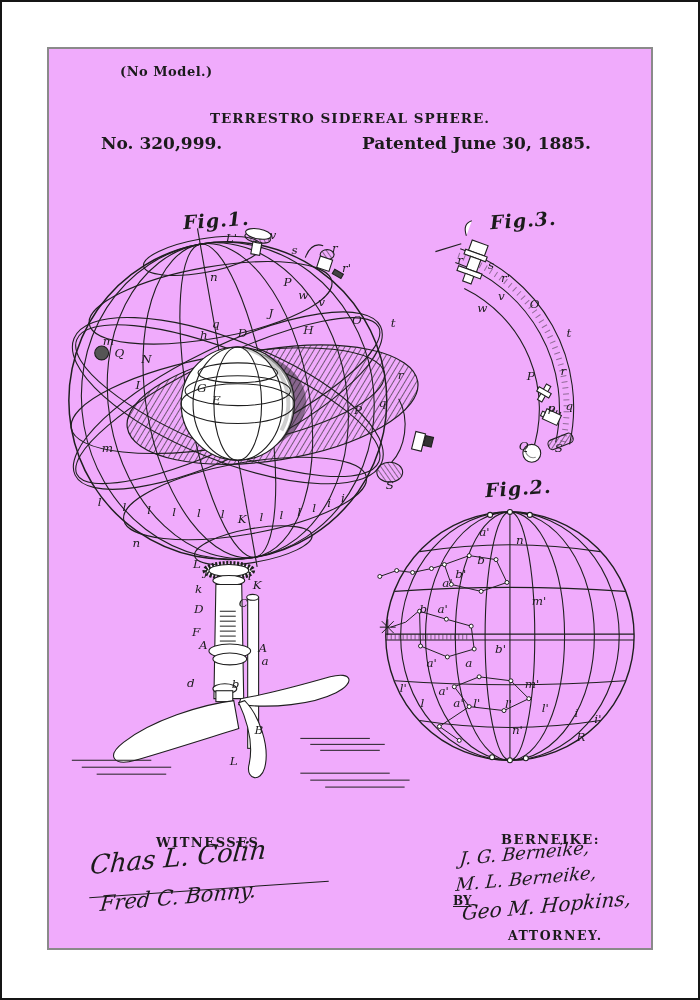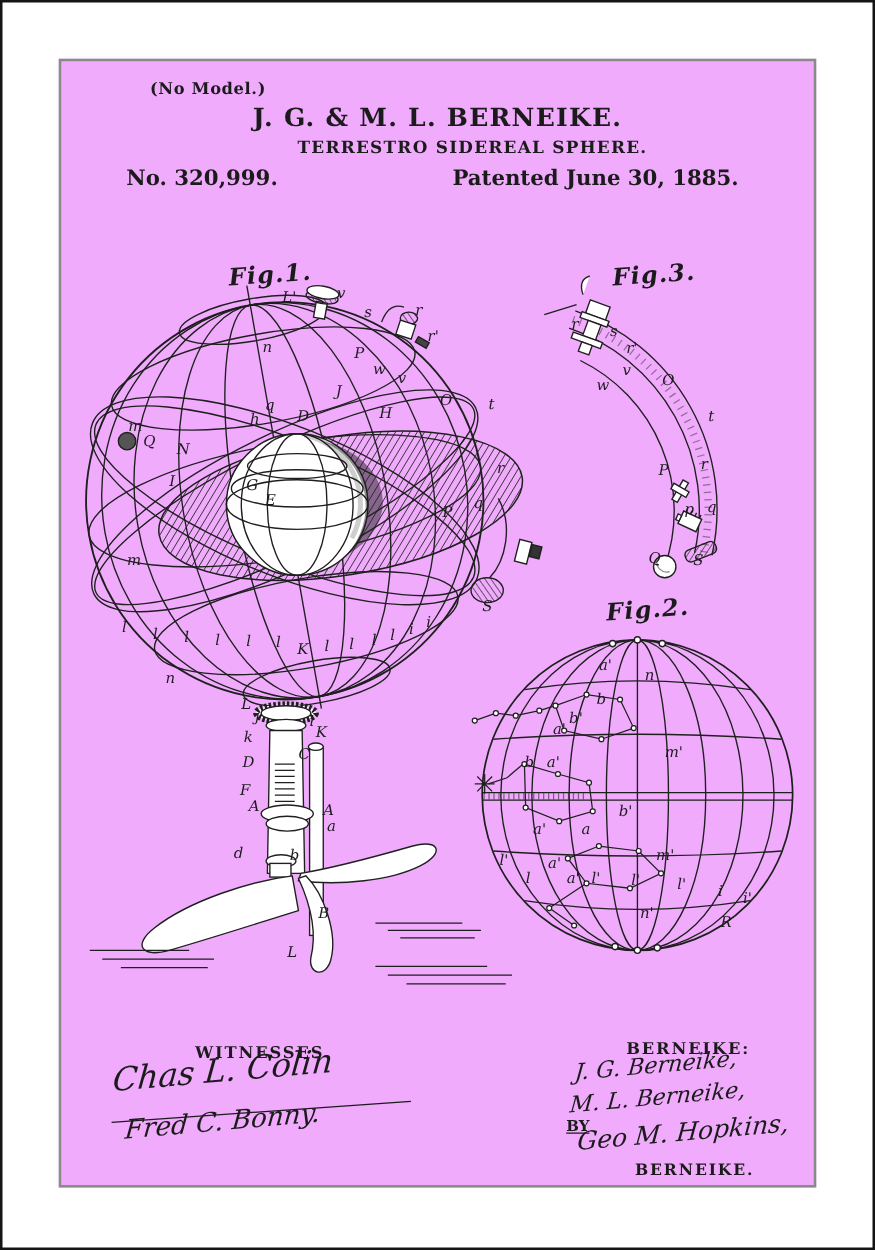--- a/index.html
+++ b/index.html
@@ -28,22 +28,21 @@
   .attorney{font-size:12.5px;font-weight:bold;letter-spacing:1.5px;}
   svg{position:absolute;left:0;top:0;}
 </style>
 </head>
 <body>
 
 <div class="poster">
   <div class="frame">
 
     <div class="abs hdr-small" style="left:71px;top:15px;">(No Model.)</div>
-    <div class="abs hdr-name" style="left:0;top:33px;">J. G. &amp; M. L. BERNEIKE.</div>
-    <div class="abs hdr-title" style="left:0;top:61px;padding-left:28px;">TERRESTRO SIDEREAL SPHERE.</div>
+    <div class="abs hdr-title" style="left:0;top:61px;">TERRESTRO SIDEREAL SPHERE.</div>
     <div class="abs hdr-num" style="left:52px;top:84px;">No. 320,999.</div>
     <div class="abs hdr-num" style="right:60px;top:84px;">Patented June 30, 1885.</div>
 
     <div class="abs figtitle" style="left:134px;top:160px;">Fig.1.</div>
     <div class="abs figtitle" style="left:441px;top:160px;">Fig.3.</div>
     <div class="abs figtitle" style="left:436px;top:428px;">Fig.2.</div>
 
     <svg id="drawing" viewBox="47 47 606 903" width="602" height="899">
       <defs>
         <pattern id="hatchA" patternUnits="userSpaceOnUse" width="5" height="5" patternTransform="rotate(40)">
@@ -313,15 +312,15 @@
     <div class="abs heading" style="left:107px;top:786px;">WITNESSES</div>
     <div class="abs sig sig-big" style="left:40px;top:801px;">Chas L. Colin</div>
     <div class="abs flourish" style="left:40px;top:840px;width:240px;"></div>
     <div class="abs sig sig-med" style="left:50px;top:843px;">Fred C. Bonny.</div>
 
     <div class="abs heading" style="left:452px;top:783px;">BERNEIKE:</div>
     <div class="abs sig sig-inv" style="left:410px;top:799px;">J. G. Berneike,</div>
     <div class="abs sig sig-inv" style="left:406px;top:825px;">M. L. Berneike,</div>
     <div class="abs by" style="left:404px;top:845px;">BY</div>
     <div class="abs sig sig-att" style="left:412px;top:852px;">Geo M. Hopkins,</div>
-    <div class="abs attorney" style="left:459px;top:879px;">BERNEIKE.</div>
+    <div class="abs attorney" style="left:459px;top:879px;">ATTORNEY.</div>
   </div>
 </div>
 
 </body></html>

